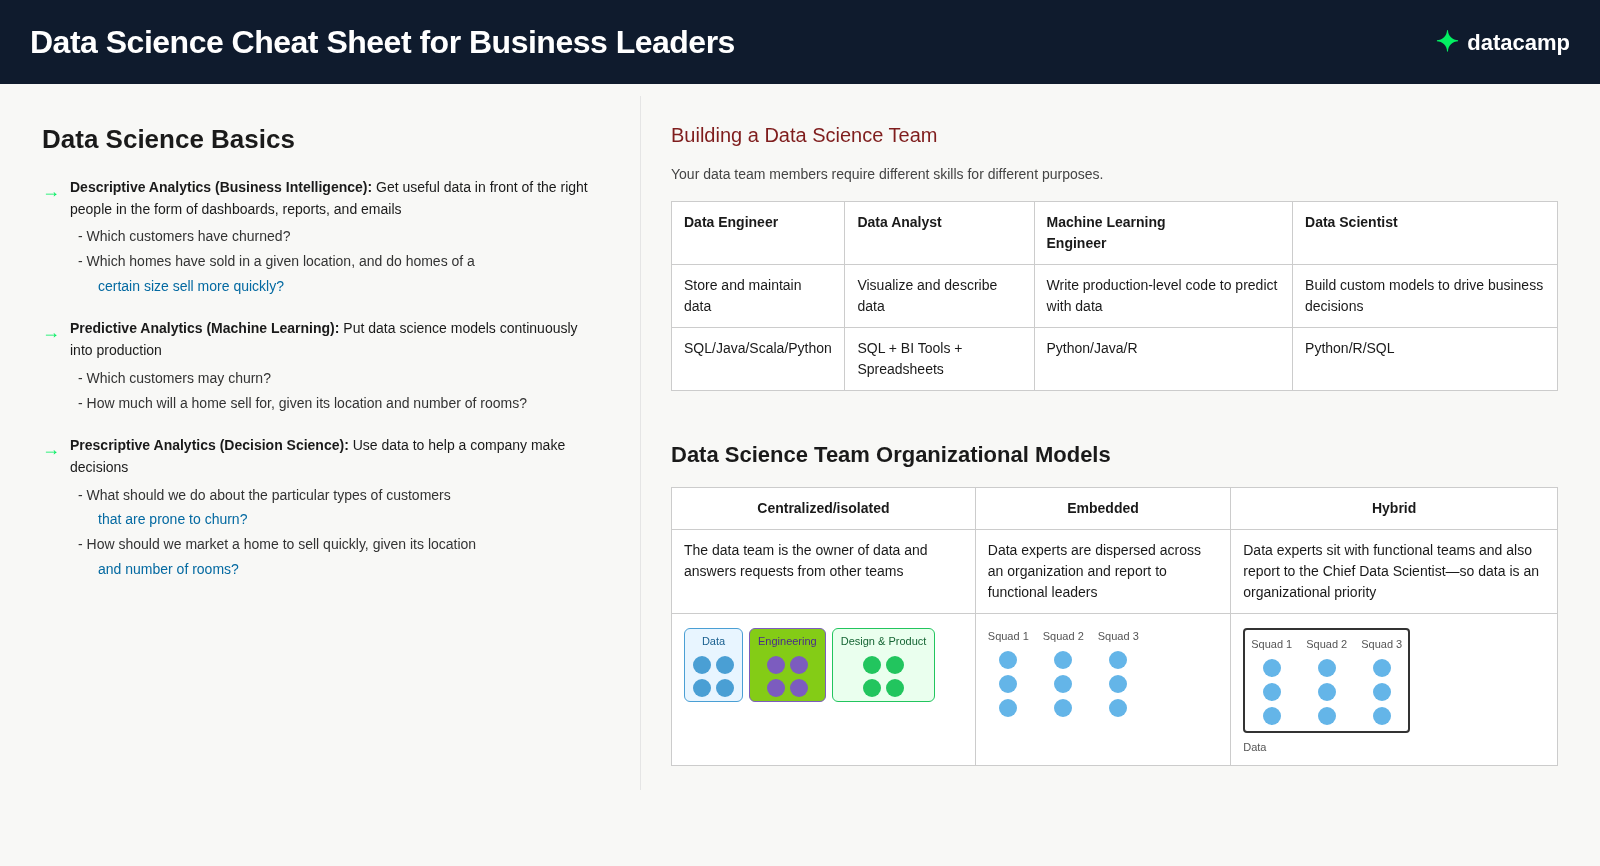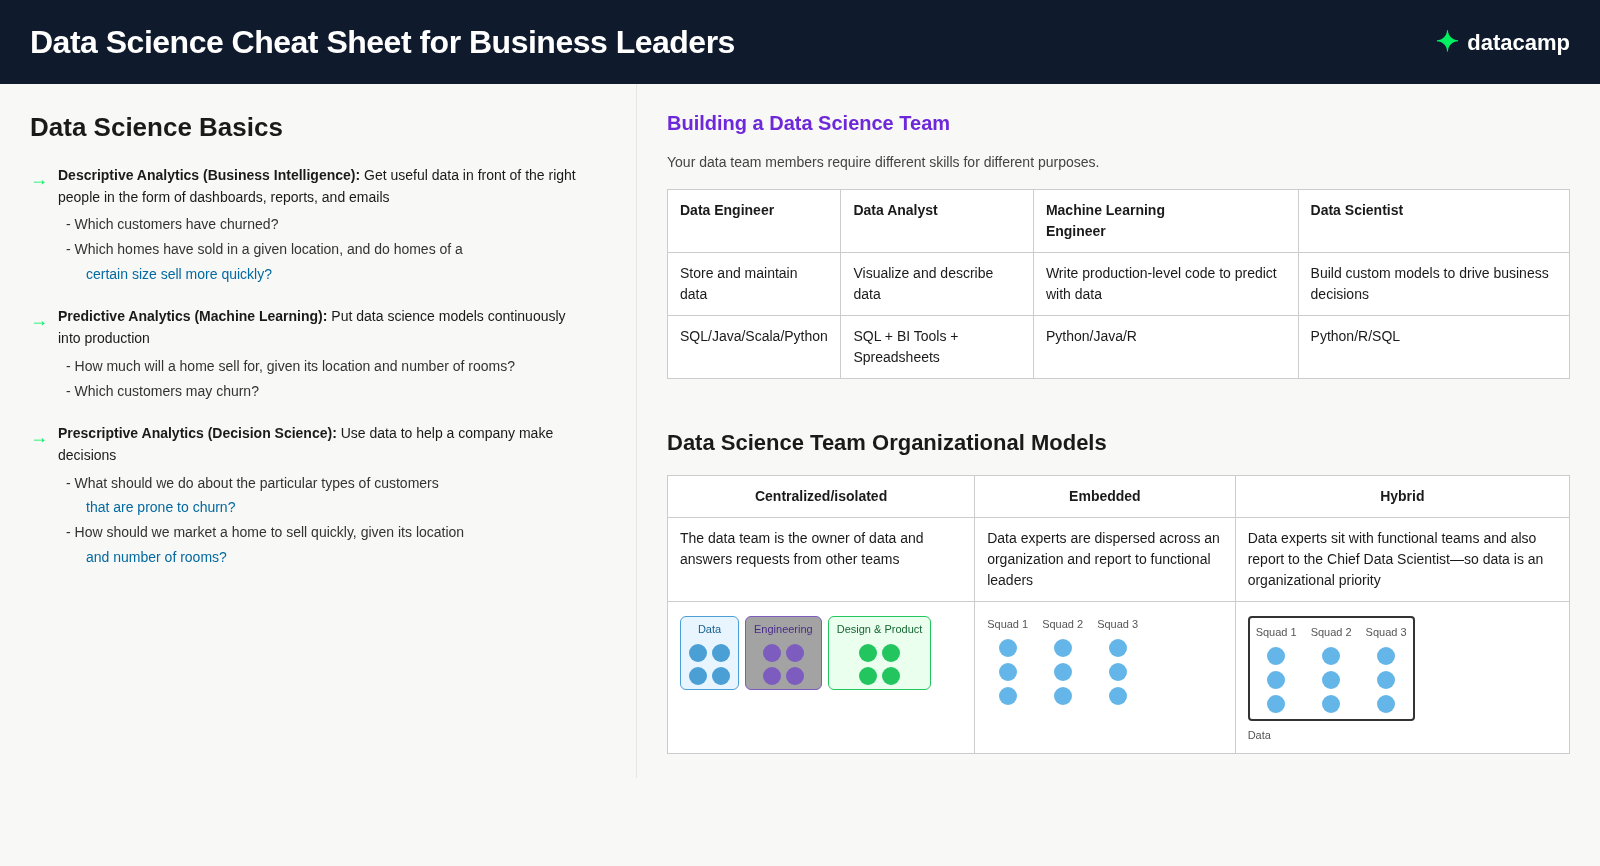--- a/index.html
+++ b/index.html
@@ -34,43 +34,43 @@
       font-size: 28px;
       font-weight: bold;
     }
     .logo-text {
       color: white;
       font-size: 22px;
       font-weight: 600;
     }
     .main-content {
       display: flex;
-      gap: 16px;
-      padding: 0;
+      gap: 8px;
+      padding: 12px;
     }
     .left-col {
       flex: 0 0 620px;
       padding: 24px 30px;
     }
     .right-col {
       flex: 1;
       padding: 24px 30px;
       border-left: 1px solid #e5e5e5;
     }
     .section-title {
       font-size: 26px;
       font-weight: 800;
       margin-bottom: 18px;
       color: #1a1a1a;
     }
     .subsection-title {
       font-size: 20px;
-      font-weight: 700;
+      font-weight: 400;
       margin-bottom: 14px;
-      color: #6d28d9;
+      color: #7f1d1d;
     }
     .analytics-item {
       display: flex;
       align-items: flex-start;
       gap: 10px;
       margin-bottom: 18px;
     }
     .arrow {
       color: #03ef62;
       font-size: 18px;
@@ -184,21 +184,21 @@
       font-size: 11px;
       text-align: center;
       min-width: 55px;
     }
     .team-box-data {
       background: #e8f5ff;
       border-color: #4a9fd4;
       color: #1a6090;
     }
     .team-box-eng {
-      background: #a3a3a3;
+      background: #84cc16;
       border-color: #7c5cbf;
       color: #4a2d8a;
     }
     .team-box-design {
       background: #eaffee;
       border-color: #22c55e;
       color: #166534;
     }
     .dots-in-box {
       display: flex;
@@ -256,22 +256,22 @@
       </div>
     </div>
 
     <div class="analytics-item">
       <span class="arrow">→</span>
       <div class="analytics-content">
         <p>
           <span class="bold-label">Predictive Analytics (Machine Learning):</span>
           Put data science models continuously into production
         </p>
+        <p class="sub-item">- Which customers may churn?</p>
         <p class="sub-item">- How much will a home sell for, given its location and number of rooms?</p>
-        <p class="sub-item">- Which customers may churn?</p>
       </div>
     </div>
 
     <div class="analytics-item">
       <span class="arrow">→</span>
       <div class="analytics-content">
         <p>
           <span class="bold-label">Prescriptive Analytics (Decision Science):</span>
           Use data to help a company make decisions
         </p>

